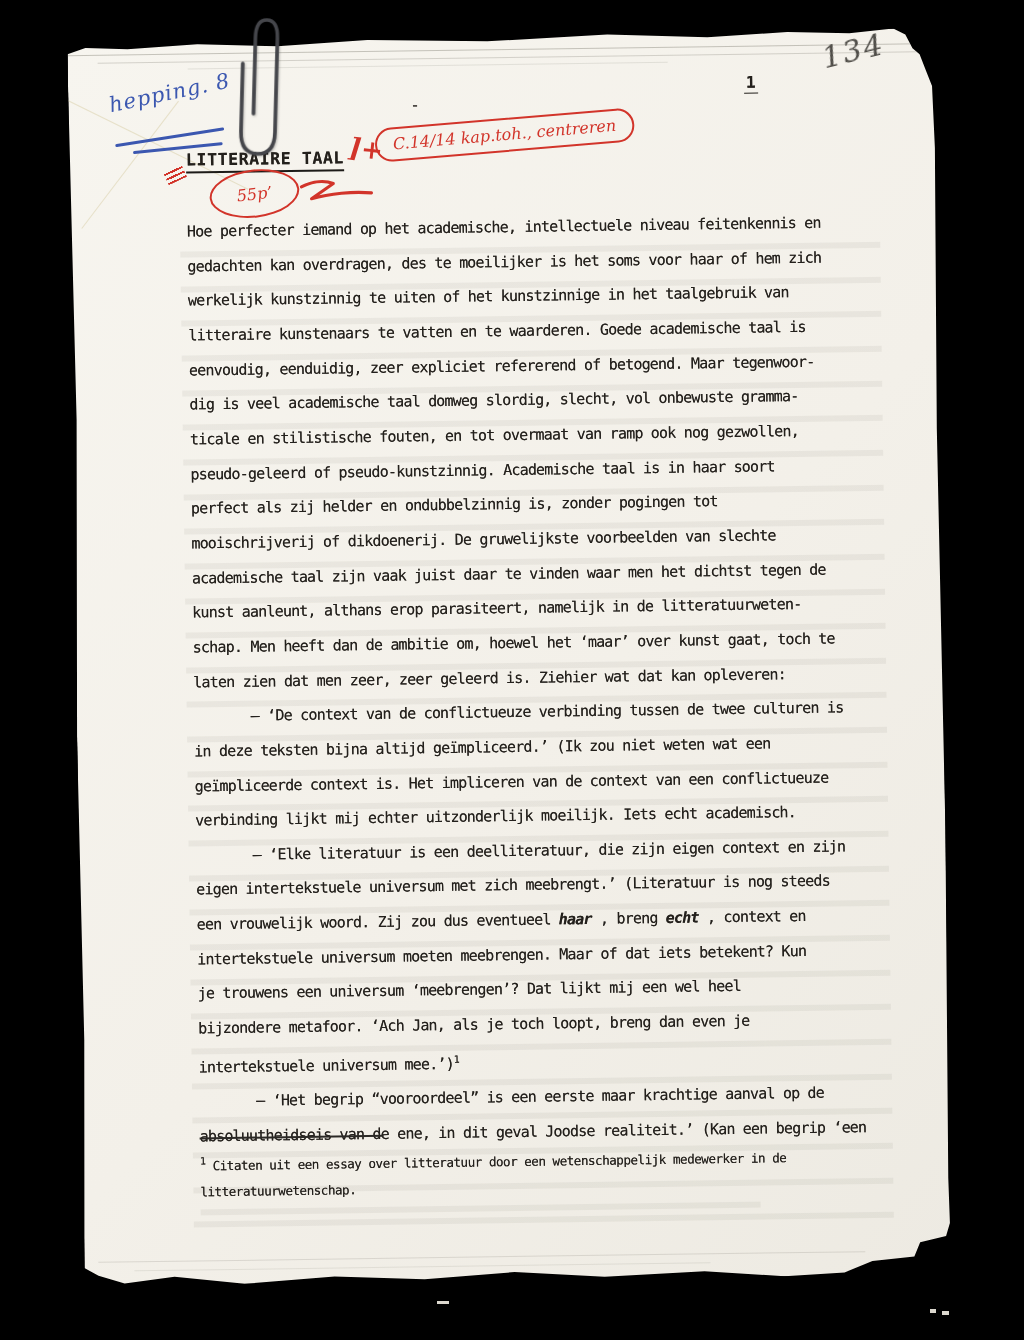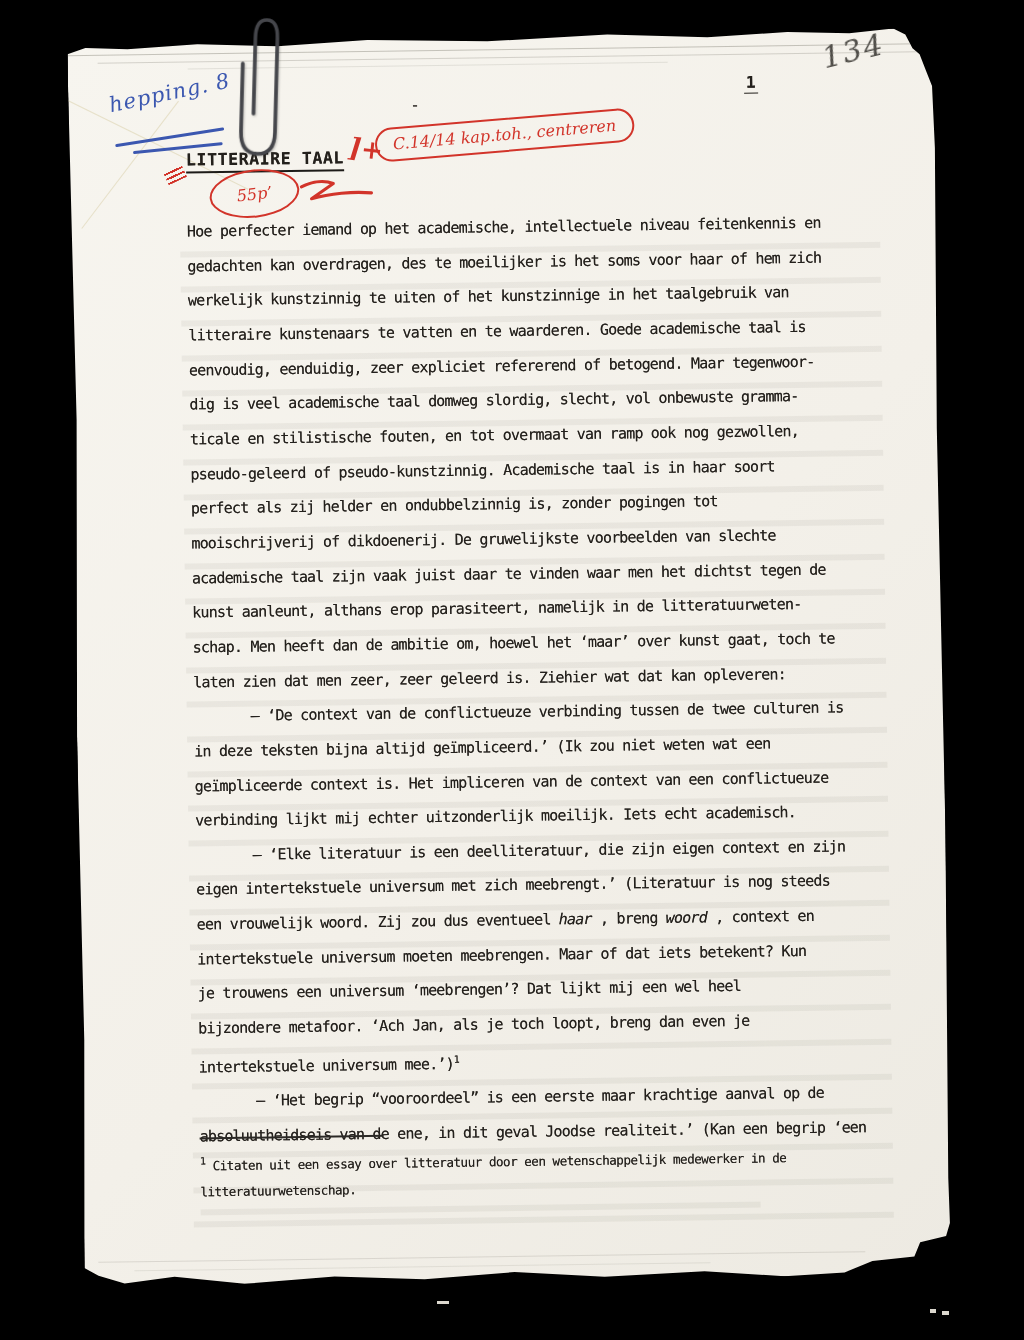--- a/index.html
+++ b/index.html
@@ -28,21 +28,21 @@
   .typed{color:#23201c;text-shadow:0 0 .5px rgba(35,30,25,.7);}
   .page-num{position:absolute;left:676px;top:42px;font-size:16px;font-weight:bold;
     border-bottom:1.6px solid #23201c;padding:0 2px 1px 2px;}
   .stray-dash{position:absolute;left:342px;top:60px;font-size:16px;color:#3a3733;}
   .doc-title{position:absolute;left:117px;top:112px;font-size:16.5px;font-weight:bold;
     letter-spacing:.6px;border-bottom:2.2px solid #1d1b18;padding-bottom:2px;}
   .body-text{position:absolute;left:117px;top:176px;width:700px;
     font-size:15px;letter-spacing:-0.8px;line-height:34.65px;}
   .line{white-space:pre;}
   .line.indent{padding-left:57px;}
-  .ital{font-style:italic;}
+  .ital{font-style:italic;font-weight:bold;}
   .sup{font-size:10px;vertical-align:6px;}
   .footnote-rule{position:absolute;left:117px;top:1099px;width:184px;height:2.2px;background:#2b2926;}
   .footnote-text{position:absolute;left:117px;top:1110px;width:640px;
     font-size:12.6px;letter-spacing:-0.5px;line-height:25.5px;}
   
   .bleed{position:absolute;filter:blur(.7px);pointer-events:none;
     background:repeating-linear-gradient(180deg,transparent 0 21px,
       rgba(112,110,96,.085) 21px 27px,transparent 27px 34.65px);}
   
   .hand{font-family:"DejaVu Serif","Liberation Serif",serif;font-style:italic;}
@@ -116,21 +116,21 @@
       <div class="line"><span>academische taal zijn vaak juist daar te vinden waar men het dichtst tegen de</span></div>
       <div class="line"><span>kunst aanleunt, althans erop parasiteert, namelijk in de litteratuurweten-</span></div>
       <div class="line"><span>schap. Men heeft dan de ambitie om, hoewel het ‘maar’ over kunst gaat, toch te</span></div>
       <div class="line"><span>laten zien dat men zeer, zeer geleerd is. Ziehier wat dat kan opleveren:</span></div>
       <div class="line indent"><span>– ‘De context van de conflictueuze verbinding tussen de twee culturen is</span></div>
       <div class="line"><span>in deze teksten bijna altijd geïmpliceerd.’ (Ik zou niet weten wat een</span></div>
       <div class="line"><span>geïmpliceerde context is. Het impliceren van de context van een conflictueuze</span></div>
       <div class="line"><span>verbinding lijkt mij echter uitzonderlijk moeilijk. Iets echt academisch.</span></div>
       <div class="line indent"><span>– ‘Elke literatuur is een deelliteratuur, die zijn eigen context en zijn</span></div>
       <div class="line"><span>eigen intertekstuele universum met zich meebrengt.’ (Literatuur is nog steeds</span></div>
-      <div class="line"><span>een vrouwelijk woord. Zij zou dus eventueel </span><span class="ital">haar</span><span> , breng </span><span class="ital">woord</span><span> , context en</span></div>
+      <div class="line"><span>een vrouwelijk woord. Zij zou dus eventueel </span><span class="ital">haar</span><span> , breng </span><span class="ital">echt</span><span> , context en</span></div>
       <div class="line"><span>intertekstuele universum moeten meebrengen. Maar of dat iets betekent? Kun</span></div>
       <div class="line"><span>je trouwens een universum ‘meebrengen’? Dat lijkt mij een wel heel</span></div>
       <div class="line"><span>bijzondere metafoor. ‘Ach Jan, als je toch loopt, breng dan even je</span></div>
       <div class="line"><span>intertekstuele universum mee.’)</span><span class="sup">1</span></div>
       <div class="line indent"><span>– ‘Het begrip “vooroordeel” is een eerste maar krachtige aanval op de</span></div>
       <div class="line"><span>absoluutheidseis van de ene, in dit geval Joodse realiteit.’ (Kan een begrip ‘een</span></div>
     </div>
 
   <div class="footnote-rule"></div>
   <div class="footnote-text typed">

